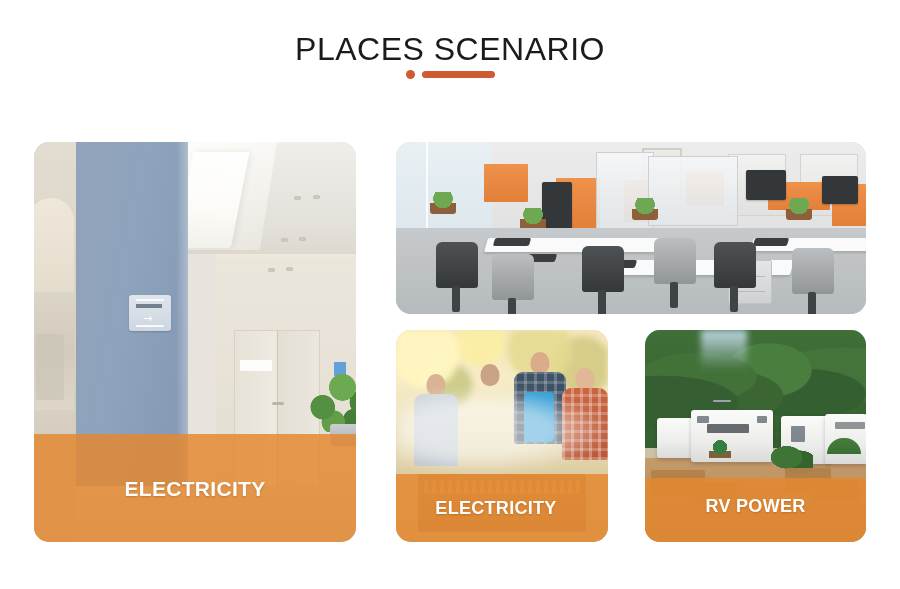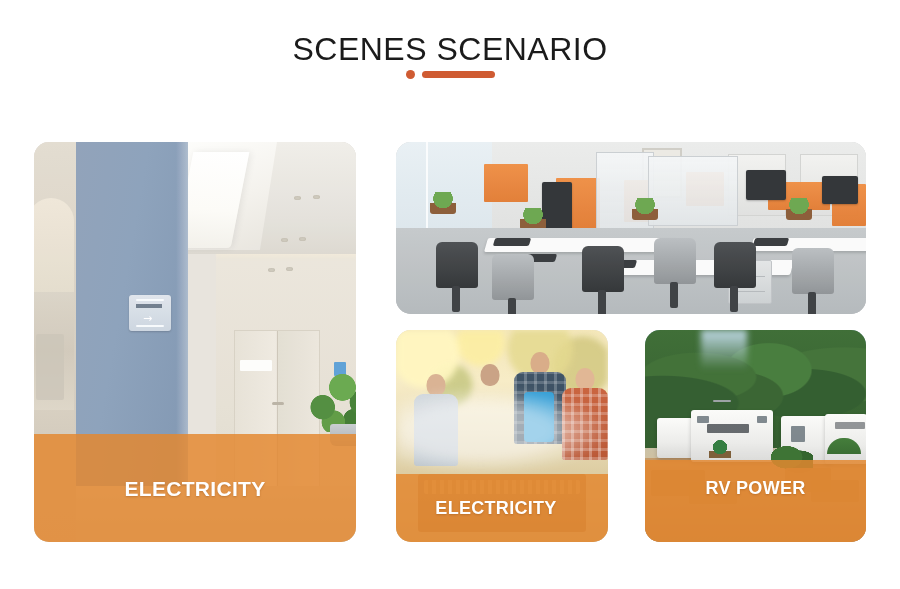--- a/index.html
+++ b/index.html
@@ -51,21 +51,21 @@
 
   
   #card-hospital { left:34px;  top:142px; width:322px; height:400px; }
   #card-office   { left:396px; top:142px; width:470px; height:172px; }
   #card-outdoor  { left:396px; top:330px; width:212px; height:212px; }
   #card-rv       { left:645px; top:330px; width:221px; height:212px; }
 
   #card-hospital .banner { height:108px; font-size:21px; line-height:29px; }
   #card-office   .banner { height:58px;  font-size:21px; line-height:26px; }
   #card-outdoor  .banner { height:68px;  font-size:18px; line-height:25px; }
-  #card-rv       .banner { height:82px;  font-size:18px; line-height:25px;
+  #card-rv       .banner { height:64px;  font-size:18px; line-height:25px;
                            justify-content:flex-start; padding-top:16px; }
   #card-outdoor  .banner { padding-right:12px; }
 
   
   .hosp { background:#e8e4dc; }
   .hosp .ceiling {
     position:absolute; left:148px; top:0; right:0; height:112px;
     background:linear-gradient(180deg,#f0eee9 0%,#e4e1da 70%,#dcd8d0 100%);
   }
   .hosp .ceil-slant {
@@ -427,21 +427,21 @@
 
   
   .soft { position:absolute; inset:0; background:rgba(255,255,255,0.03); }
 </style>
 </head>
 <body>
 
 <div class="page">
 
   <div class="header">
-    <div class="title">SCENES SCENARIO</div>
+    <div class="title">PLACES SCENARIO</div>
     <div class="deco">
       <span class="deco-dot"></span>
       <span class="deco-bar"></span>
     </div>
   </div>
 
   <div class="card" id="card-hospital">
     <div class="photo hosp">
       <div class="farwall"></div>
       <div class="cove"></div>

